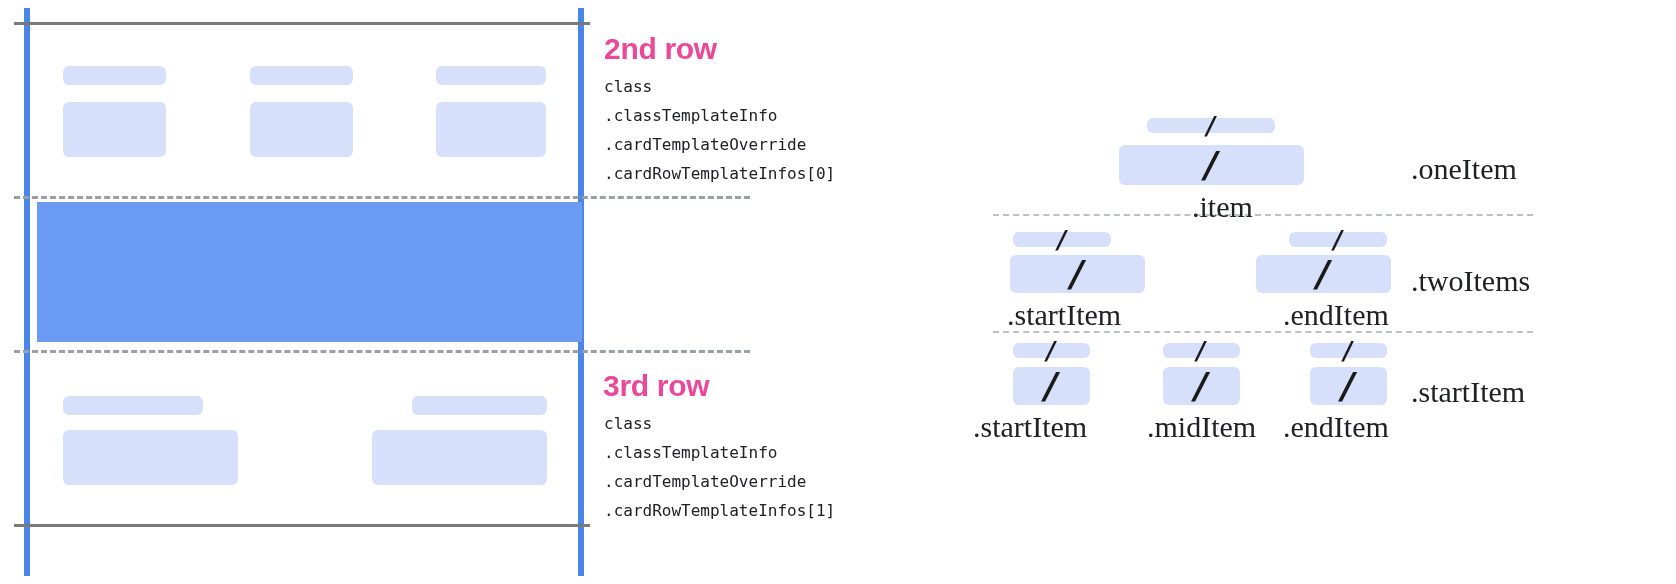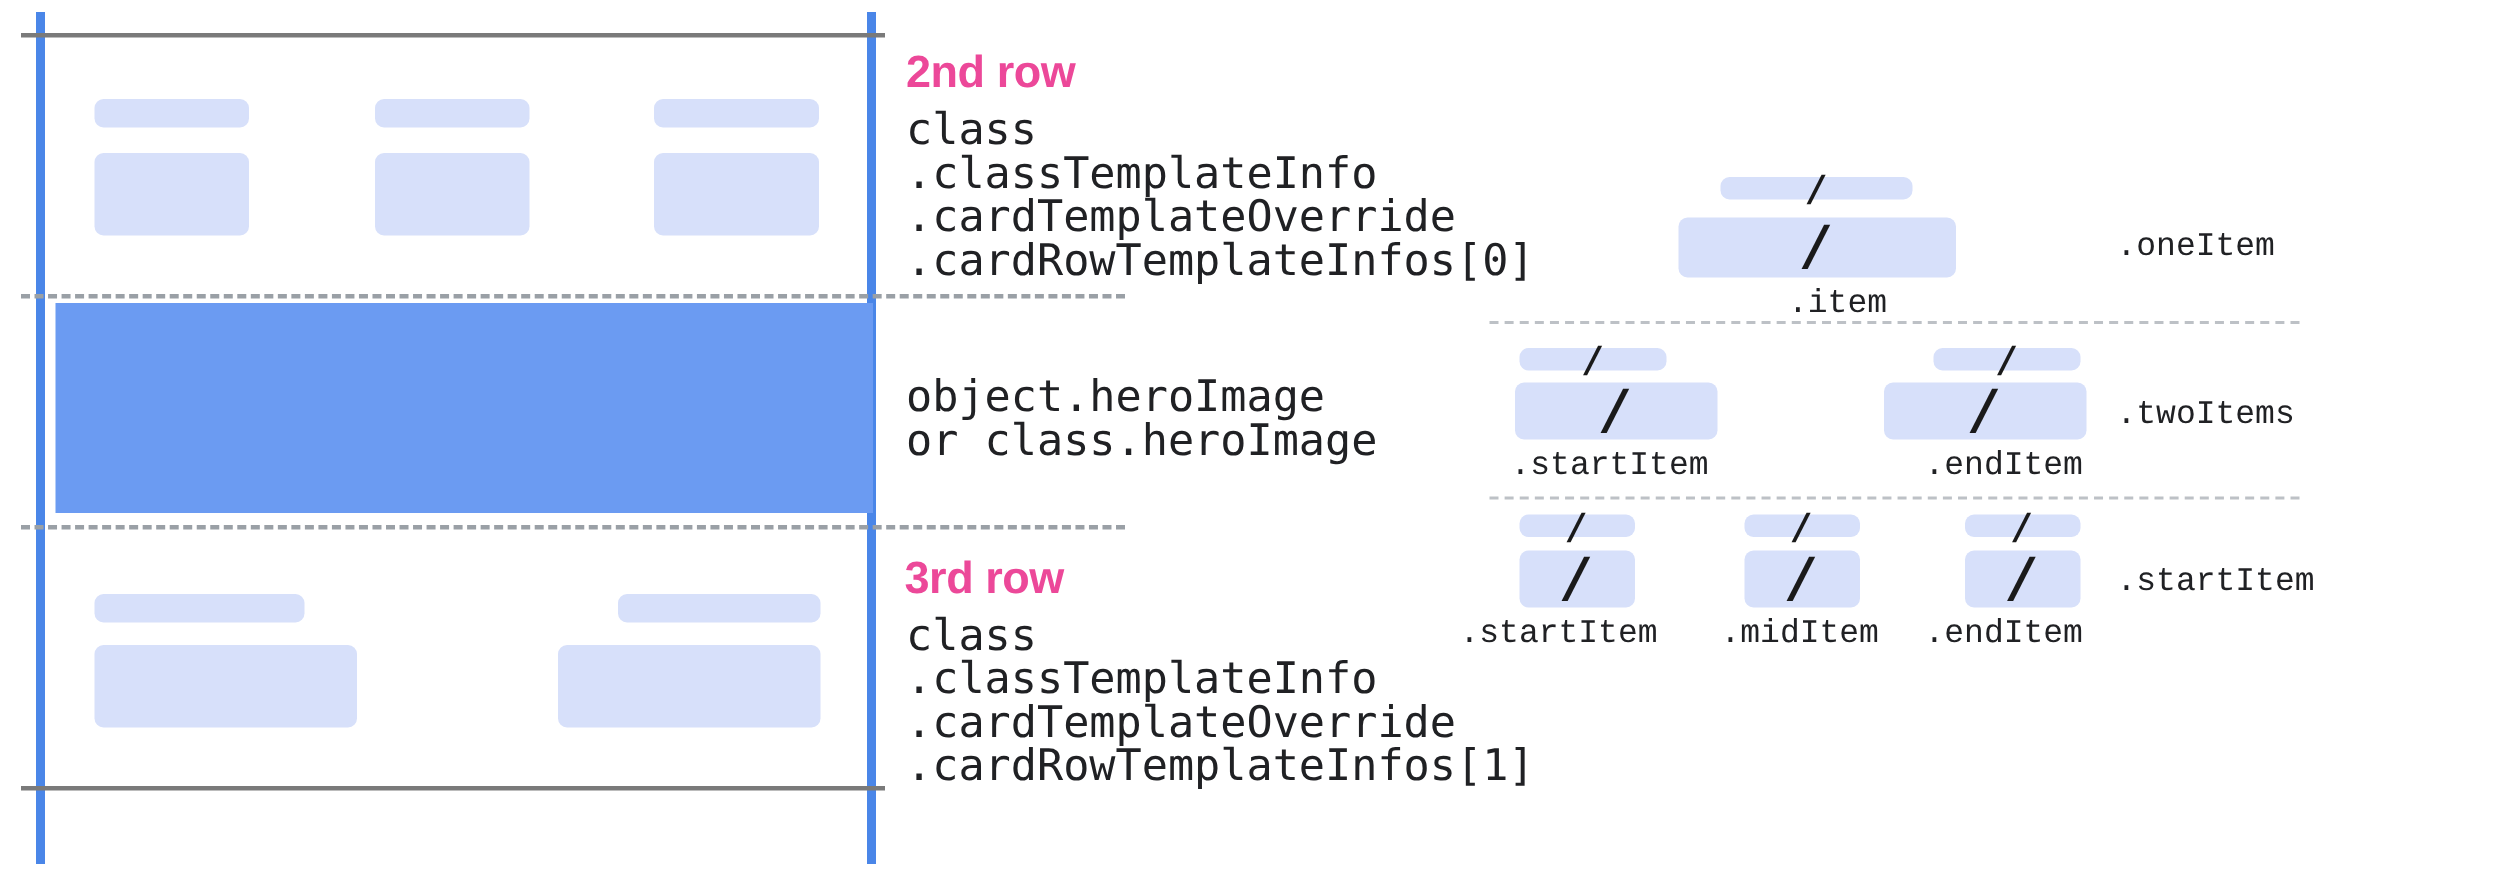--- a/index.html
+++ b/index.html
@@ -59,29 +59,29 @@
     font-family: "Liberation Sans", sans-serif;
     font-weight: bold;
     font-size: 30px;
     letter-spacing: -0.3px;
     white-space: nowrap;
   }
   .mono {
     position: absolute;
     color: #202124;
     font-family: "DejaVu Sans Mono", "Liberation Mono", monospace;
-    font-size: 29px;
+    font-size: 16px;
     line-height: 29px;
     white-space: pre;
   }
   .mono-lbl {
     position: absolute;
     color: #202124;
-    font-family: Liberation Mono, monospace;
-    font-size: 22px;
+    font-family: Liberation Serif, serif;
+    font-size: 30px;
     white-space: pre;
   }
 
   
   .slash {
     position: absolute;
     color: #1a1a1a;
     font-family: "DejaVu Sans", sans-serif;
     font-weight: bold;
     font-style: italic;
@@ -128,22 +128,20 @@
       <div class="chip" style="left:412px; top:396px; width:135px; height:19px;"></div>
       <div class="chip" style="left:372px; top:430px; width:175px; height:55px;"></div>
     </div>
 
     <div class="rowtitle" style="left:604px; top:32px;">2nd row</div>
     <div class="mono" style="left:604px; top:72px;">class
 .classTemplateInfo
 .cardTemplateOverride
 .cardRowTemplateInfos[0]</div>
 
-    <div class="mono" style="left:604px; top:250px;">object.heroImage
-or class.heroImage</div>
 
     <div class="rowtitle" style="left:588px; top:369px;margin-left:15px;">3rd row</div>
     <div class="mono" style="left:604px; top:409px;">class
 .classTemplateInfo
 .cardTemplateOverride
 .cardRowTemplateInfos[1]</div>
   </div>
 
   <div class="abs" style="left:0; top:0; width:1676px; height:584px;">
 

